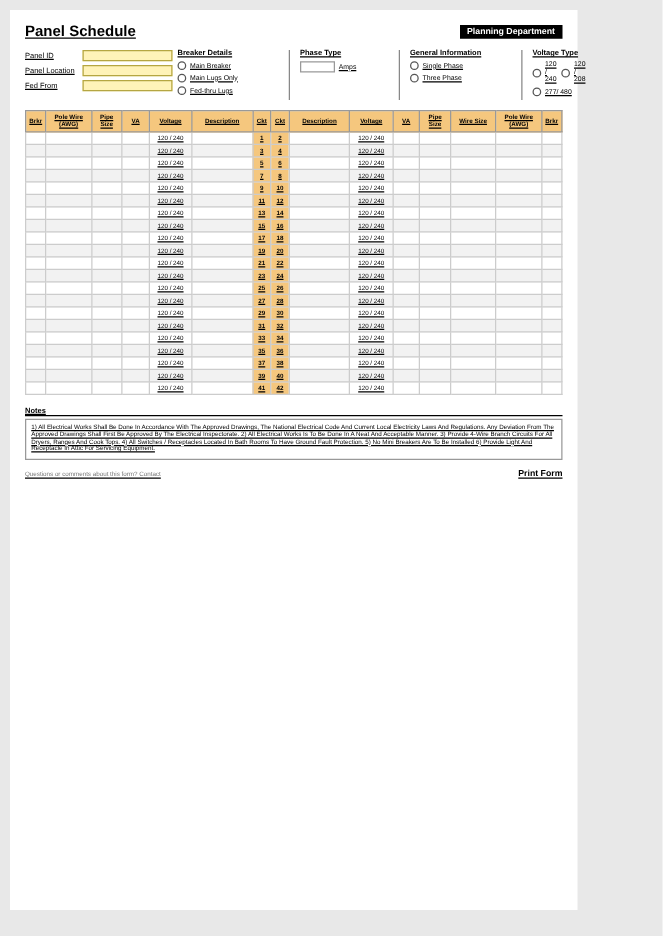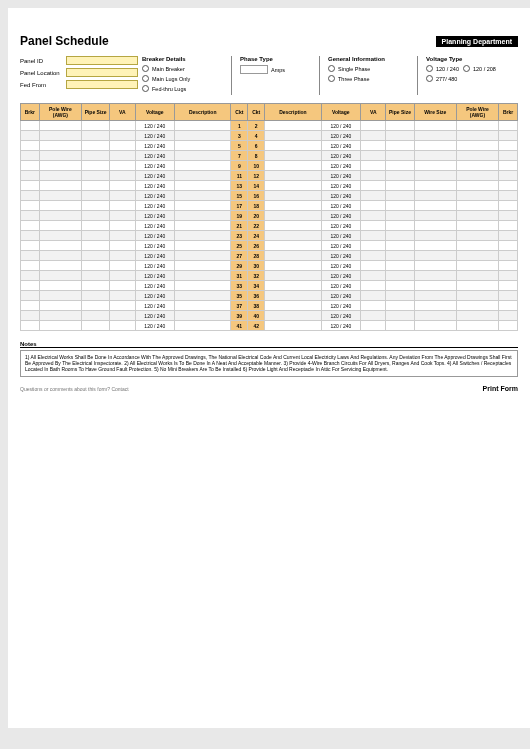--- a/index.html
+++ b/index.html
@@ -5,24 +5,25 @@
   * { box-sizing: border-box; margin: 0; padding: 0; }
   body {
     background: #e8e8e8;
     font-family: Arial, sans-serif;
     font-size: 6px;
     padding: 8px;
     width: 530px;
   }
   .page {
     background: #fff;
-    width: 522px;
+    width: 454px;
     min-height: 720px;
-    padding: 26px 12px;
+    padding: 10px 12px;
     position: relative;
+    text-decoration: underline;
   }
   .top-bar {
     display: flex;
     justify-content: space-between;
     align-items: center;
     margin-bottom: 8px;
   }
   .title {
     font-size: 12px;
     font-weight: bold;

